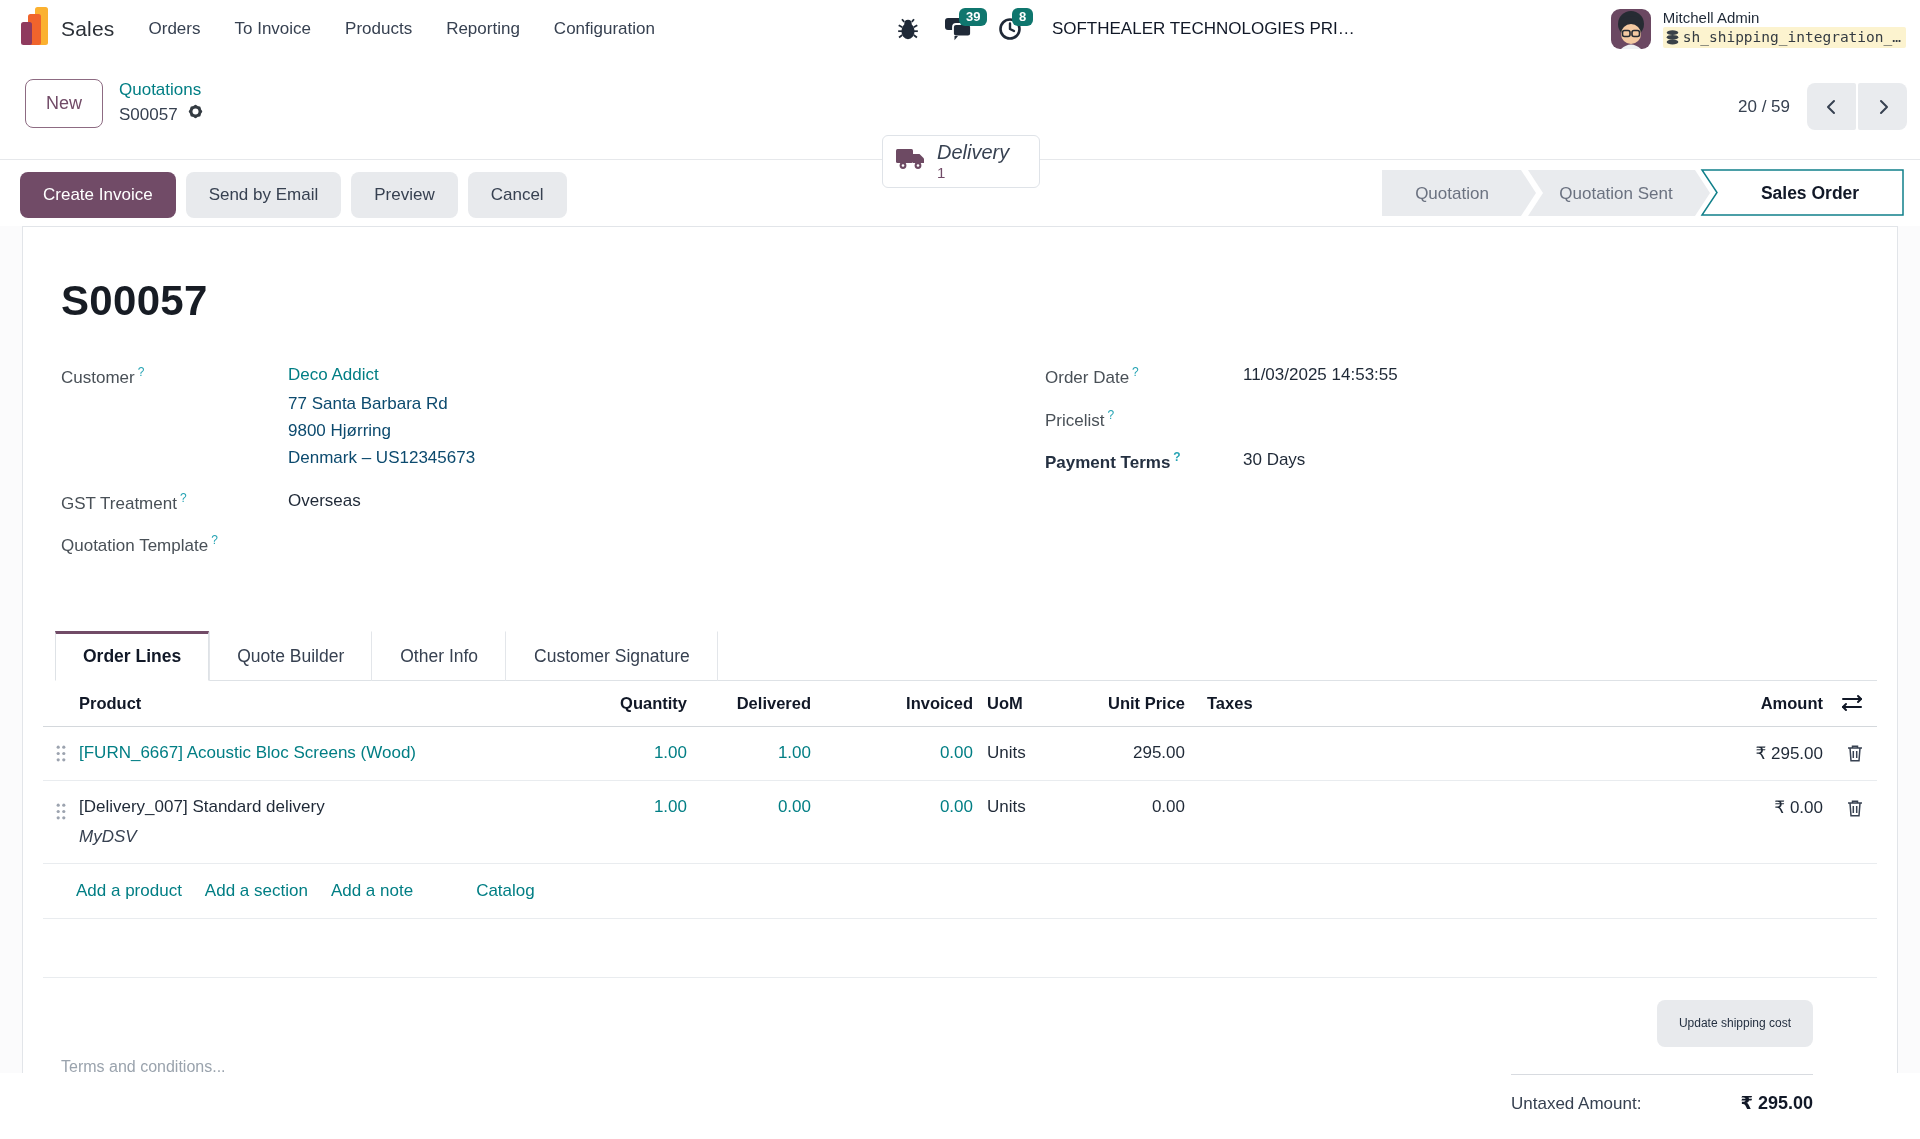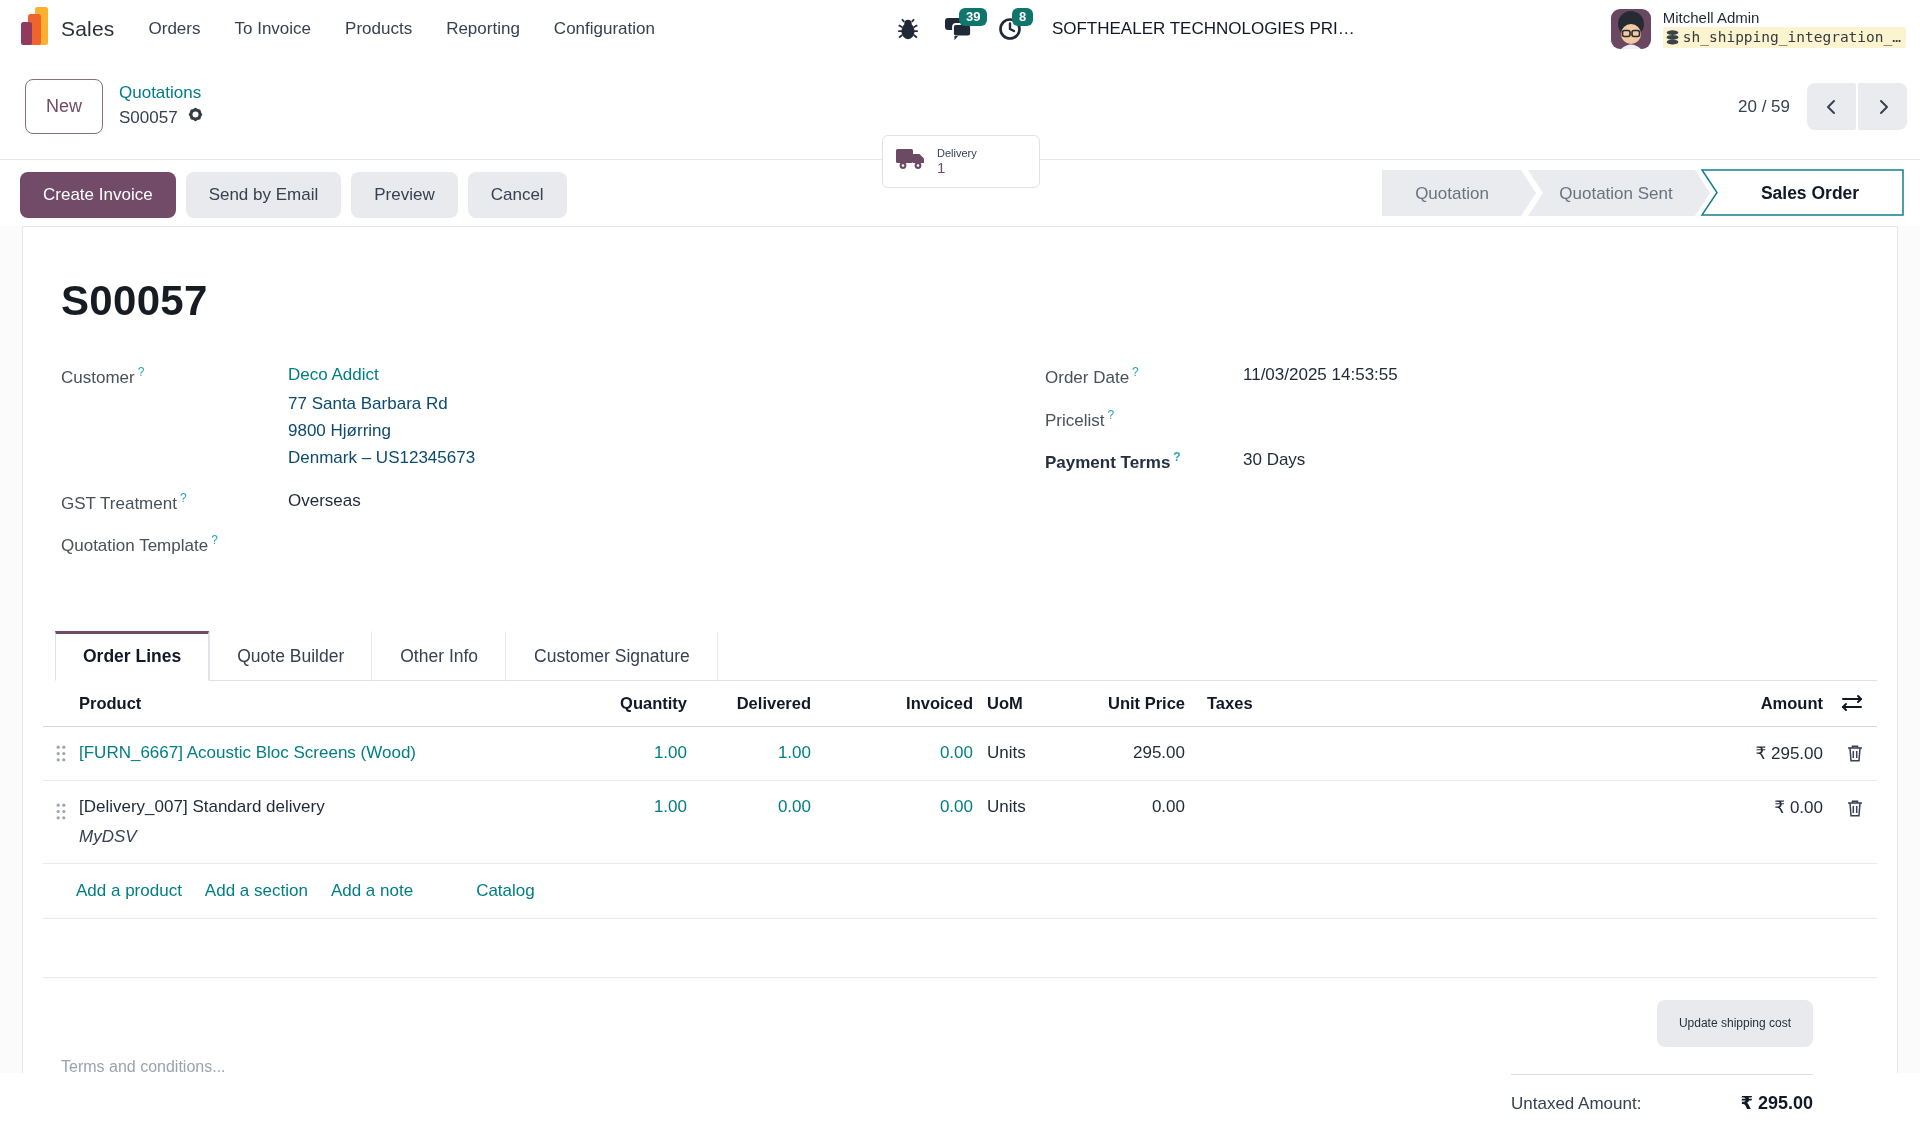--- a/index.html
+++ b/index.html
@@ -20,30 +20,30 @@
   .user-block { margin-left:auto; display:flex; align-items:center; gap:12px; padding-left:40px; }
   .avatar { width:40px; height:40px; border-radius:9px; overflow:hidden; flex:0 0 auto; }
   .user-text { display:flex; flex-direction:column; line-height:1.25; }
   .user-name { font-size:15px; color:#1f2937; }
   .user-db { font-family:"DejaVu Sans Mono","Liberation Mono",monospace; font-size:14.5px; color:#343b42;
     background:#fcf3cf; padding:1px 5px 2px 3px; border-radius:2px; display:flex; align-items:center; gap:4px; }
 
   
   .control-panel { position:relative; height:103px; border-bottom:1px solid #e6e8eb; background:#fff; }
   .cp-left { position:absolute; left:25px; top:22px; display:flex; align-items:center; gap:16px; }
-  .btn-new { height:55px; padding:0 20px; background:#fff; border:1px solid #8d6b82; border-radius:8px;
+  .btn-new { height:49px; padding:0 20px; background:#fff; border:1px solid #8d6b82; border-radius:8px;
     color:#714B67; font-size:18px; font-weight:500; cursor:pointer; }
   .crumbs { display:flex; flex-direction:column; line-height:1.35; }
   .crumb-parent { color:#017e84; font-size:17px; font-weight:500; cursor:pointer; }
   .crumb-current { color:#374151; font-size:17px; display:flex; align-items:center; gap:8px; }
   .smart-btn { position:absolute; left:882px; top:78px; width:158px; height:53px; background:#fff;
     border:1px solid #dfe3e8; border-radius:6px; display:flex; align-items:center; gap:10px;
     padding:0 12px; cursor:pointer; }
   .smart-text { display:flex; flex-direction:column; line-height:1.15; }
-  .smart-label { font-size:11px; color:#374151; }
+  .smart-label { font-size:20px; color:#374151;font-style:italic; }
   .smart-count { font-size:15px; color:#714B67; font-weight:500; }
   .cp-right { position:absolute; right:13px; top:26px; display:flex; align-items:center; gap:17px; }
   .pager-text { font-size:17px; color:#374151; }
   .pager-btns { display:flex; gap:2px; }
   .pager-btn { width:49px; height:47px; background:#e9ebee; border:none; border-radius:8px;
     display:flex; align-items:center; justify-content:center; cursor:pointer; }
   .pager-btn:first-child { border-top-right-radius:2px; border-bottom-right-radius:2px; }
   .pager-btn:last-child { border-top-left-radius:2px; border-bottom-left-radius:2px; }
 
   

